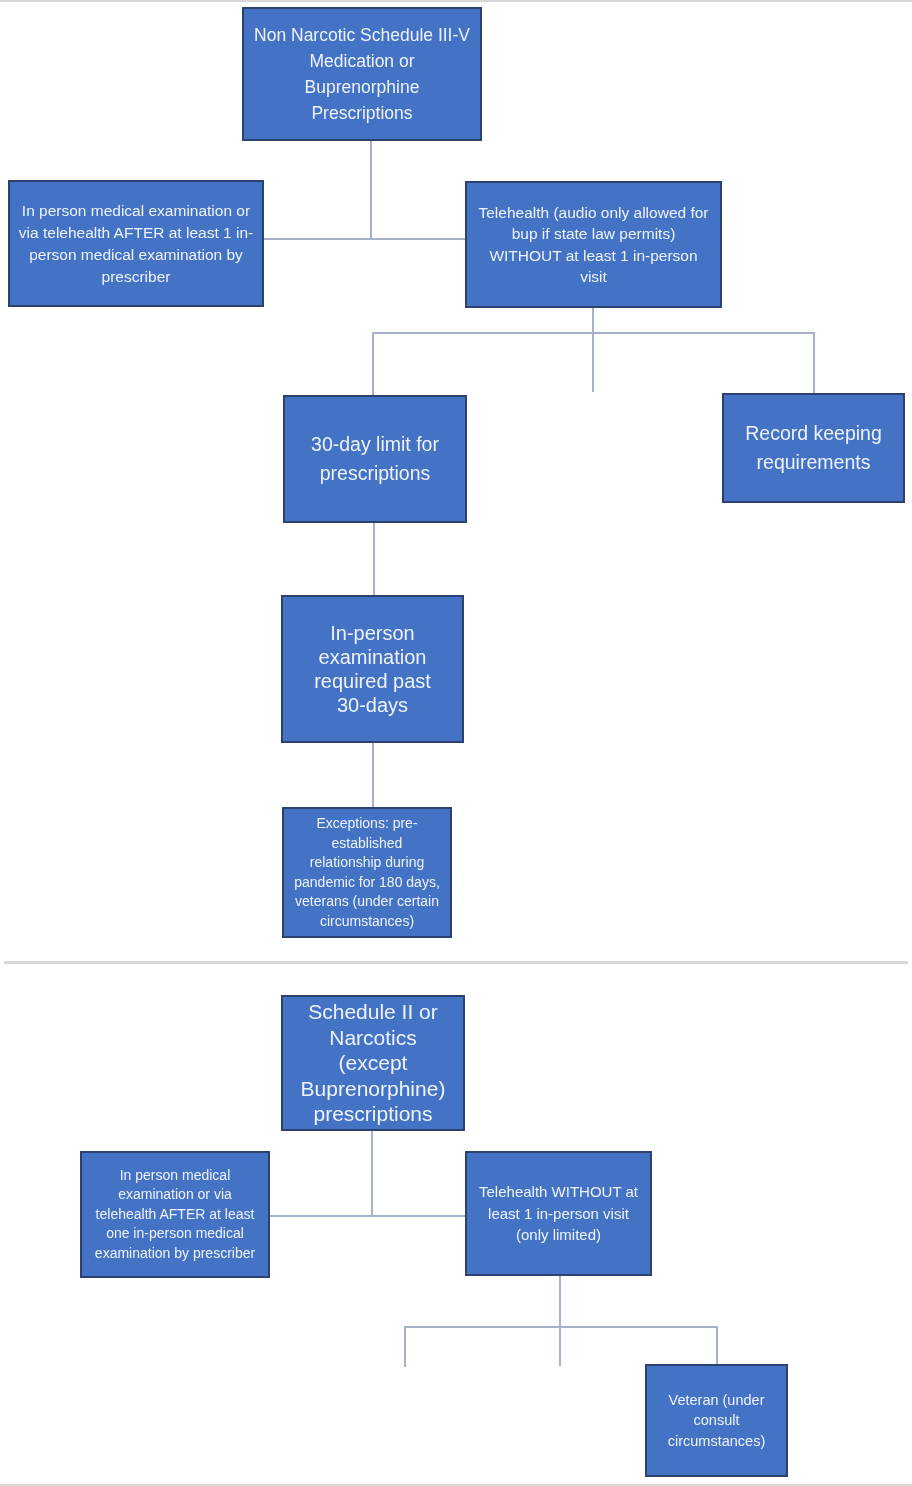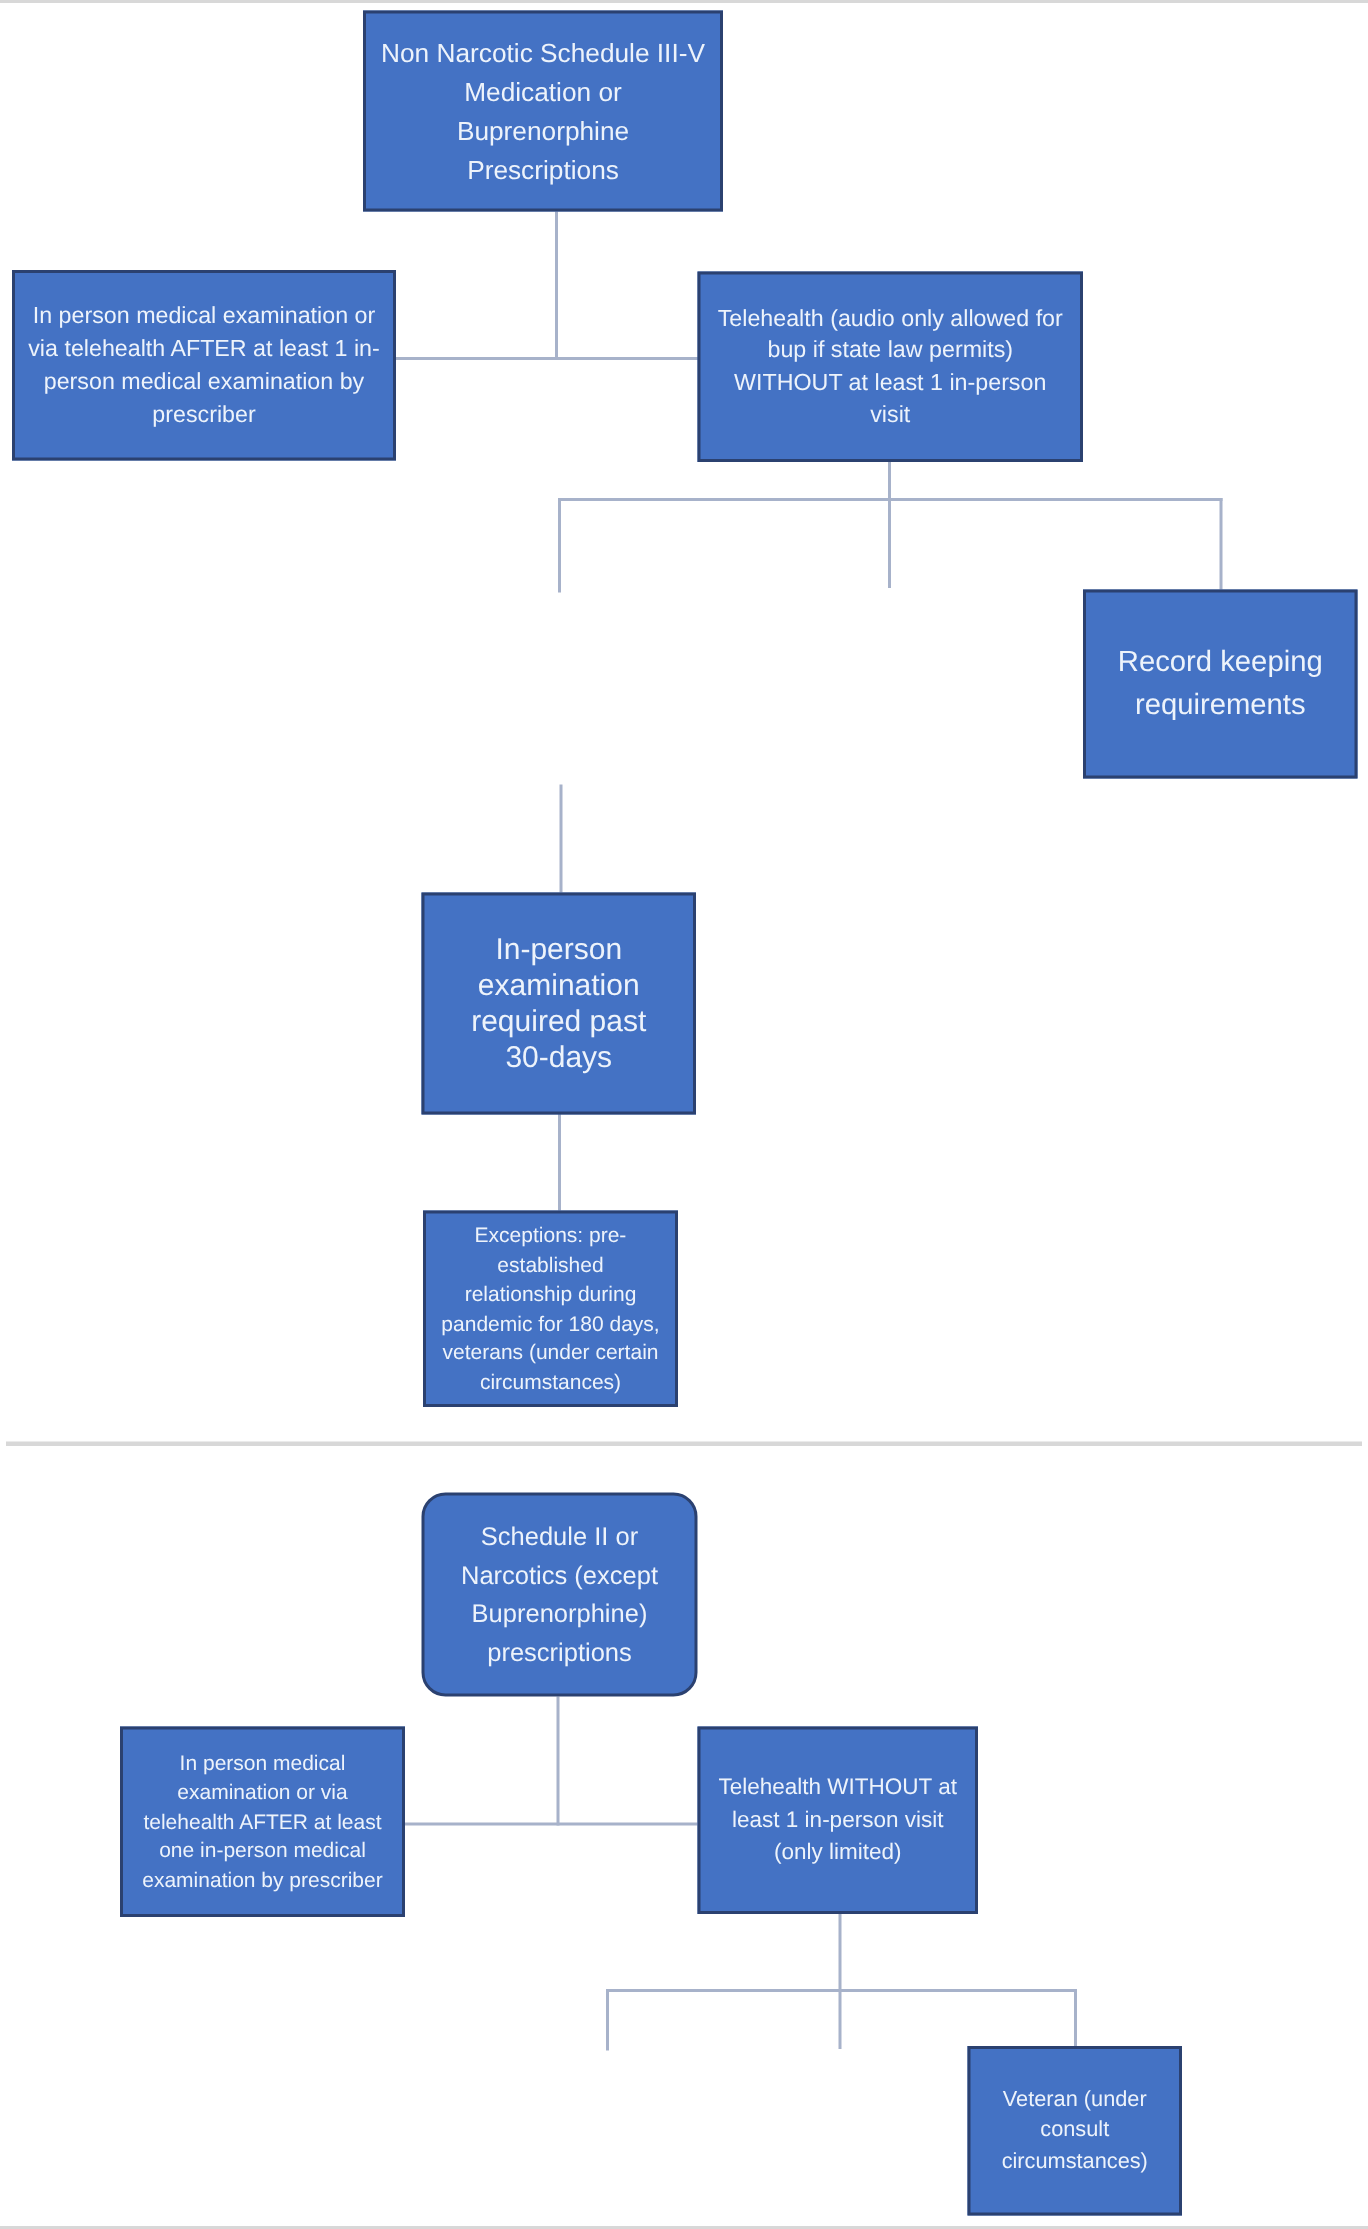--- a/index.html
+++ b/index.html
@@ -59,35 +59,36 @@
   <div class="node" style="left:8px;top:180px;width:256px;height:127px;font-size:15.5px;line-height:22px;padding:0 8px;">In person medical examination or via telehealth AFTER at least 1 in-person medical examination by prescriber</div>
 
   <div class="node" style="left:465px;top:181px;width:257px;height:127px;font-size:15.5px;line-height:21.5px;padding:16px 8px;">Telehealth (audio only allowed for bup if state law permits) WITHOUT at least 1 in-person visit</div>
 
   <div class="ln" style="left:592px;top:308px;width:2px;height:26px;"></div>
   <div class="ln" style="left:372px;top:332px;width:443px;height:2px;"></div>
   <div class="ln" style="left:372px;top:332px;width:2px;height:63px;"></div>
   <div class="ln" style="left:592px;top:332px;width:2px;height:60px;"></div>
   <div class="ln" style="left:813px;top:332px;width:2px;height:61px;"></div>
 
+  <div class="node" style="left:283px;top:395px;width:184px;height:128px;font-size:19.5px;line-height:29px;padding:0 6px;">30-day limit for prescriptions</div>
 
 
-  <div class="node" style="left:722px;top:393px;width:183px;height:126px;font-size:19.5px;line-height:29px;padding:0 6px;">Record keeping requirements</div>
+  <div class="node" style="left:722px;top:393px;width:183px;height:110px;font-size:19.5px;line-height:29px;padding:0 6px;">Record keeping requirements</div>
 
   <div class="ln" style="left:373px;top:523px;width:2px;height:72px;"></div>
 
   <div class="node" style="left:281px;top:595px;width:183px;height:148px;font-size:20px;line-height:24px;padding:16px 14px;">In-person examination required past 30-days</div>
 
   <div class="ln" style="left:372px;top:721px;width:2px;height:86px;"></div>
 
   <div class="node" style="left:282px;top:807px;width:170px;height:131px;font-size:14px;line-height:19.5px;padding:0 10px;">Exceptions: pre-established relationship during pandemic for 180 days, veterans (under certain circumstances)</div>
 
   <div class="divider" style="left:4px;top:961px;width:904px;height:3px;"></div>
 
-  <div class="node" style="left:281px;top:995px;width:184px;height:136px;font-size:17px;line-height:25.5px;padding:0 14px;border-radius:16px;">Schedule II or Narcotics (except Buprenorphine) prescriptions</div>
+  <div class="node" style="left:281px;top:995px;width:184px;height:136px;font-size:21px;line-height:25.5px;padding:0 14px;">Schedule II or Narcotics (except Buprenorphine) prescriptions</div>
 
   <div class="ln" style="left:371px;top:1131px;width:2px;height:86px;"></div>
   <div class="ln" style="left:270px;top:1215px;width:195px;height:2px;"></div>
 
   <div class="node" style="left:80px;top:1151px;width:190px;height:127px;font-size:14px;line-height:19.5px;padding:0 12px;">In person medical examination or via telehealth AFTER at least one in-person medical examination by prescriber</div>
 
   <div class="node" style="left:465px;top:1151px;width:187px;height:125px;font-size:15px;line-height:21.5px;padding:0 8px;">Telehealth WITHOUT at least 1 in-person visit (only limited)</div>
 
   <div class="ln" style="left:559px;top:1276px;width:2px;height:51px;"></div>
   <div class="ln" style="left:404px;top:1326px;width:314px;height:2px;"></div>

